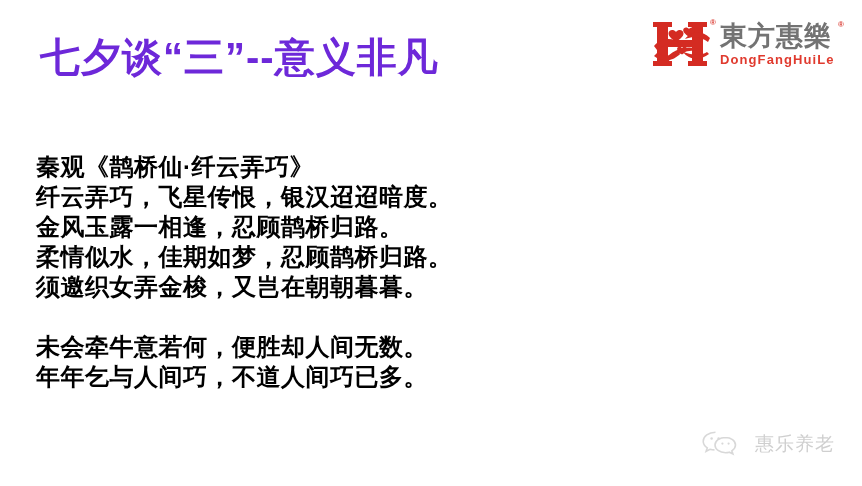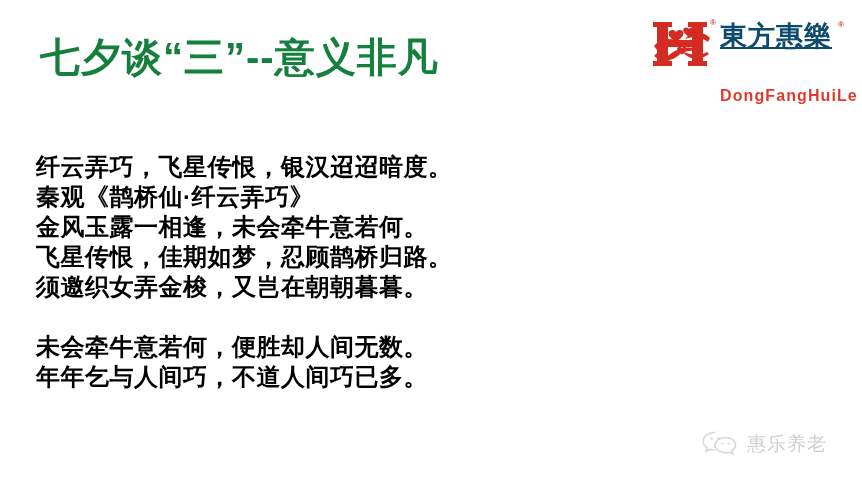--- a/index.html
+++ b/index.html
@@ -20,21 +20,21 @@
   }
 
   
   .slide-title {
     position: absolute;
     left: 40px;
     top: 34px;
     font-size: 40px;
     line-height: 1.15;
     font-weight: 700;
-    color: #15803d;
+    color: #6d28d9;
     letter-spacing: 1px;
     white-space: nowrap;
   }
 
   
   .brand {
     position: absolute;
     left: 652px;
     top: 14px;
     width: 200px;
@@ -55,44 +55,42 @@
     font-size: 8px;
     color: #d9352c;
     font-weight: 700;
   }
   .brand-cn {
     position: absolute;
     left: 68px;
     top: 4px;
     font-size: 27px;
     font-weight: 700;
-    color: #0c4a6e;
+    color: #737373;
     letter-spacing: 1px;
     white-space: nowrap;
     font-family: "DejaVu Sans", "Liberation Sans", sans-serif;
-    text-decoration: underline;
   }
   .brand-reg-2 {
     position: absolute;
     left: 186px;
     top: 6px;
     font-size: 8px;
     color: #d9352c;
     font-weight: 700;
   }
   .brand-pinyin {
     position: absolute;
     left: 68px;
     top: 38px;
-    font-size: 16px;
+    font-size: 13px;
     font-weight: 700;
     color: #e03a2e;
     letter-spacing: 1.1px;
     white-space: nowrap;
-    margin-top: 35px;
   }
 
   
   .poem-block {
     position: absolute;
     left: 36px;
     top: 152px;
     width: 470px;
   }
   .poem-line {
@@ -107,21 +105,21 @@
     height: 30px;
   }
 
   
   .watermark {
     position: absolute;
     left: 700px;
     top: 428px;
     display: flex;
     align-items: center;
-    gap: 7px;
+    gap: 15px;
     opacity: 0.55;
   }
   .wechat-icon { display: block; }
   .watermark-label {
     font-size: 19px;
     color: #a8a8a8;
     font-weight: 400;
     letter-spacing: 1px;
     white-space: nowrap;
     font-family: "DejaVu Sans", "Liberation Sans", sans-serif;
@@ -161,24 +159,24 @@
         </g>
       </svg>
     </span>
     <span class="brand-reg-1">®</span>
     <span class="brand-cn">東方惠樂</span>
     <span class="brand-reg-2">®</span>
     <span class="brand-pinyin">DongFangHuiLe</span>
   </div>
 
   <div class="poem-block">
+    <div class="poem-line">秦观《鹊桥仙·纤云弄巧》</div>
     <div class="poem-line">纤云弄巧，飞星传恨，银汉迢迢暗度。</div>
-    <div class="poem-line">秦观《鹊桥仙·纤云弄巧》</div>
-    <div class="poem-line">金风玉露一相逢，未会牵牛意若何。</div>
-    <div class="poem-line">飞星传恨，佳期如梦，忍顾鹊桥归路。</div>
+    <div class="poem-line">金风玉露一相逢，忍顾鹊桥归路。</div>
+    <div class="poem-line">柔情似水，佳期如梦，忍顾鹊桥归路。</div>
     <div class="poem-line">须邀织女弄金梭，又岂在朝朝暮暮。</div>
 
     <div class="poem-gap"></div>
 
     <div class="poem-line">未会牵牛意若何，便胜却人间无数。</div>
     <div class="poem-line">年年乞与人间巧，不道人间巧已多。</div>
   </div>
 
   <div class="watermark">
     <span class="wechat-icon">

